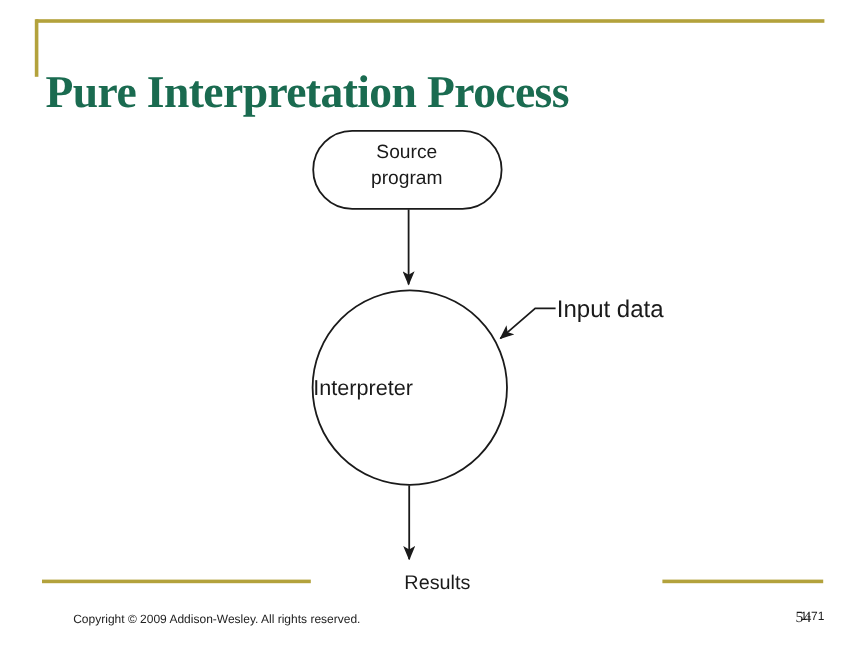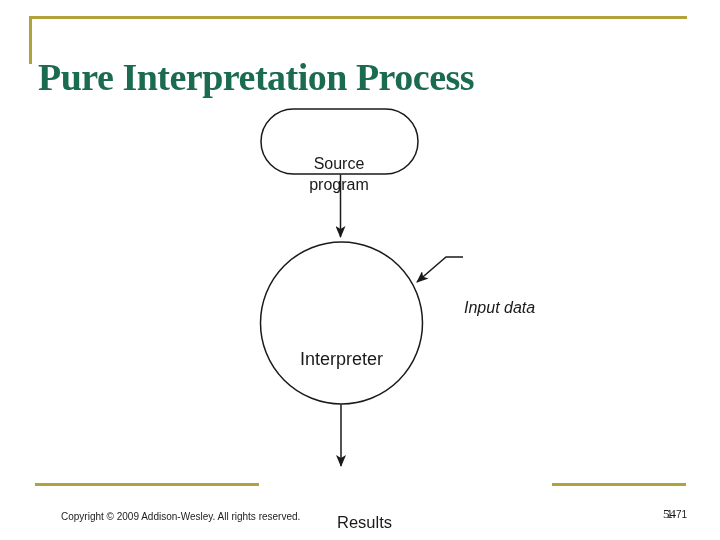--- a/index.html
+++ b/index.html
@@ -34,38 +34,36 @@
   #diagram-canvas {
     position: absolute;
     left: 0; top: 0;
     width: 720px; height: 540px;
   }
 
   .diagram-label {
     position: absolute;
     color: #1A1A1A;
     font-family: "Liberation Sans", "DejaVu Sans", sans-serif;
-    margin-top: 36px;
   }
   #source-program-label {
     left: 260px; top: 117px; width: 158px;
     text-align: center;
     font-size: 16px; line-height: 21px;
     white-space: pre-line;
   }
   #interpreter-label {
     left: 261px; top: 313px; width: 161px;
-    text-align: center;
+    text-align: left;
     font-size: 18px;
   }
   #input-data-label {
-    left: 464px; top: 263px;
-    font-size: 16px;
+    left: 464px; top: 247px;
+    font-size: 20px;
     white-space: nowrap;
-    font-style: italic;
   }
   #results-label {
     left: 290px; top: 477px; width: 102px;
     text-align: right;
     font-size: 16.5px;
   }
 
   #copyright-text {
     position: absolute;
     left: 61px; top: 511px;

